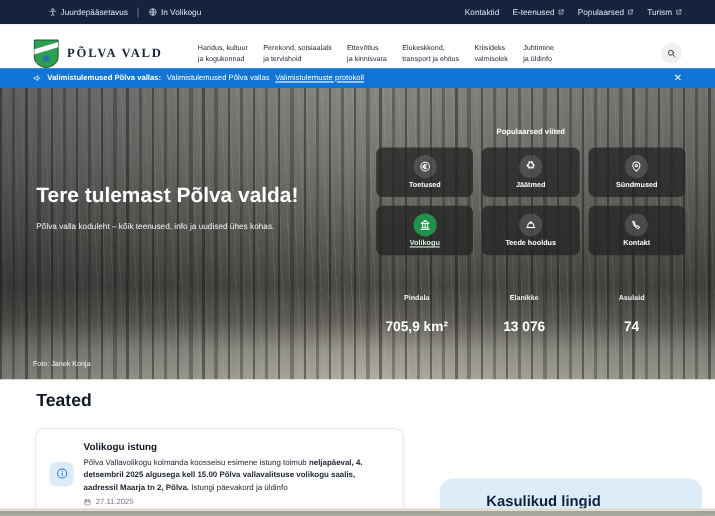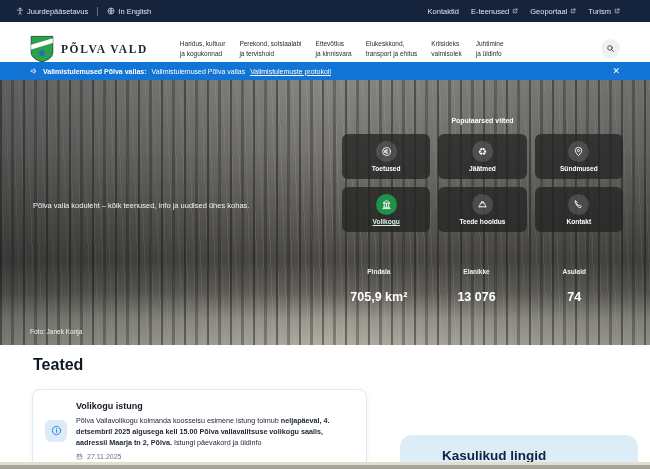--- a/index.html
+++ b/index.html
@@ -2,21 +2,21 @@
 <html><head>
 <meta charset="utf-8">
 <style>
   html,body{margin:0;padding:0;}
   body{width:650px;height:469px;position:relative;overflow:hidden;background:#fff;
        font-family:"Liberation Sans",sans-serif;-webkit-font-smoothing:antialiased;}
   svg{display:block;}
 
   
   .topbar{position:absolute;top:0;left:0;right:0;height:22px;background:#15233d;
-          display:flex;align-items:center;padding:0 30px 0 16px;box-sizing:border-box;
+          display:flex;align-items:center;padding:0 30px 0 44px;box-sizing:border-box;
           color:#dde4ef;font-size:7.5px;text-align:center;}
   .tb-item{display:flex;align-items:center;gap:3px;}
   .tb-divider{width:1px;height:9px;background:rgba(255,255,255,.35);margin:0 9px;}
   .tb-right{margin-left:auto;display:flex;align-items:center;gap:12px;}
   .tb-ic{color:#dde4ef;}
 
   
   .header{position:absolute;top:22px;left:0;right:0;height:53px;background:#fff;
           display:flex;align-items:center;padding:0 30px;box-sizing:border-box;}
   .logo{display:flex;align-items:center;gap:7px;}
@@ -111,36 +111,36 @@
     <span>Juurdepääsetavus</span>
   </div>
   <div class="tb-divider"></div>
   <div class="tb-item">
     <span class="tb-ic">
       <svg width="8" height="8" viewBox="0 0 24 24" fill="none" stroke="currentColor" stroke-width="2">
           <circle cx="12" cy="12" r="9"></circle>
           <path d="M3 12h18M12 3c3 3.5 3 14.5 0 18-3-3.5-3-14.5 0-18z"></path>
         </svg>
     </span>
-    <span>In English</span>
+    <span>In Volikogu</span>
   </div>
   <div class="tb-right">
     <div class="tb-item">
       <span>Kontaktid</span>
     </div>
     <div class="tb-item">
       <span>E-teenused</span>
       <span class="tb-ic">
         <svg width="6" height="6" viewBox="0 0 24 24" fill="none" stroke="currentColor" stroke-width="2.4" stroke-linecap="round">
             <path d="M9 5H5v14h14v-4M14 4h6v6M20 4l-9 9"></path>
           </svg>
       </span>
     </div>
     <div class="tb-item">
-      <span>Geoportaal</span>
+      <span>Populaarsed</span>
       <span class="tb-ic">
         <svg width="6" height="6" viewBox="0 0 24 24" fill="none" stroke="currentColor" stroke-width="2.4" stroke-linecap="round">
             <path d="M9 5H5v14h14v-4M14 4h6v6M20 4l-9 9"></path>
           </svg>
       </span>
     </div>
     <div class="tb-item">
       <span>Turism</span>
       <span class="tb-ic">
         <svg width="6" height="6" viewBox="0 0 24 24" fill="none" stroke="currentColor" stroke-width="2.4" stroke-linecap="round">
@@ -205,20 +205,21 @@
         <path d="M16.5 9a4.5 4.5 0 010 6" stroke-linecap="round"></path>
       </svg>
   </span>
   <b>Valimistulemused Põlva vallas:</b>
   <span> Valimistulemused Põlva vallas </span>
   <span class="banner-link">Valimistulemuste protokoll</span>
   <span class="banner-close">✕</span>
 </div>
 
 <div class="hero">
+  <div class="hero-title">Tere tulemast Põlva valda!</div>
   <div class="hero-sub">Põlva valla koduleht – kõik teenused, info ja uudised ühes kohas.</div>
 
 
   <div class="popular-title">Populaarsed viited</div>
 
   <div class="tiles">
     <div class="tile">
       <span class="tile-ic">
         <svg width="11" height="11" viewBox="0 0 24 24" fill="none" stroke="currentColor" stroke-width="2" stroke-linecap="round">
             <circle cx="12" cy="12" r="8.5"></circle>

